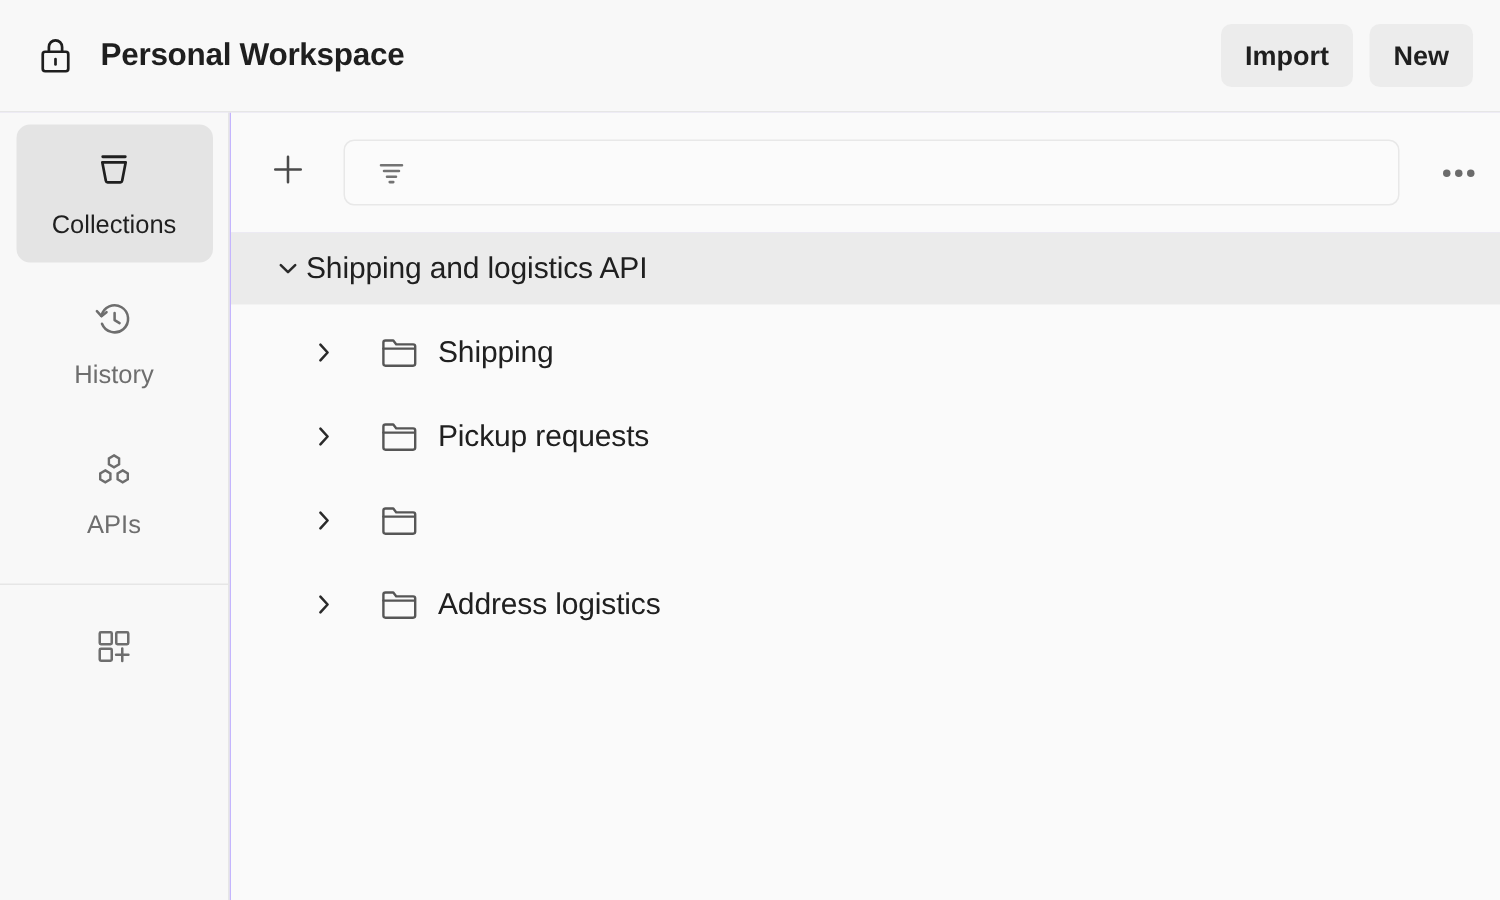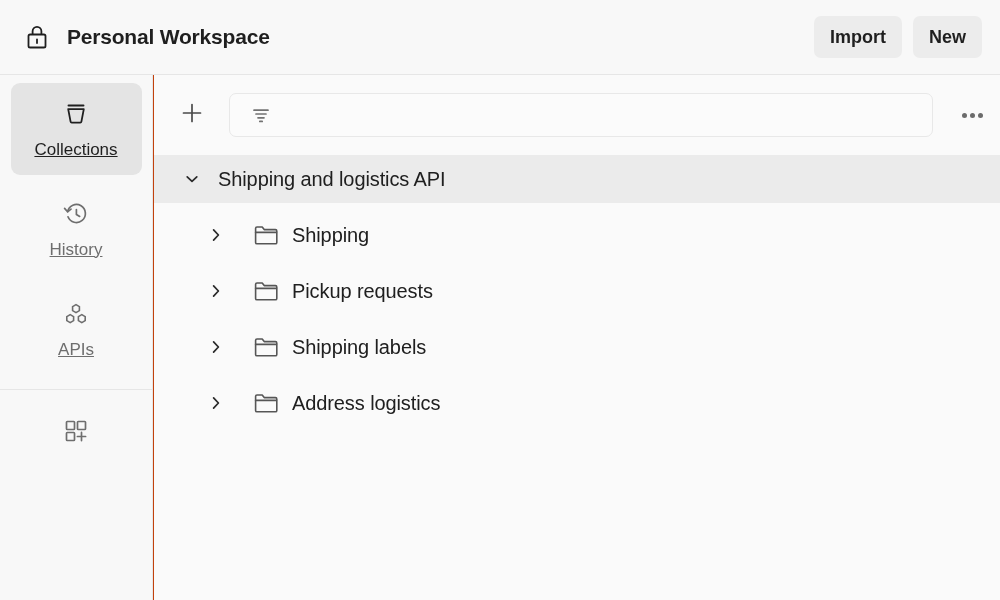--- a/index.html
+++ b/index.html
@@ -3,21 +3,21 @@
 <meta charset="utf-8">
 <style>
   * { box-sizing: border-box; margin: 0; padding: 0; }
   html, body {
     width: 1000px; height: 600px;
     font-family: "Liberation Sans", sans-serif;
     background: #fafafa;
     overflow: hidden;
     -webkit-font-smoothing: antialiased;
   }
-  #app { position: relative; width: 1000px; height: 600px; background: #c2410c; }
+  #app { position: relative; width: 1000px; height: 600px; background: #c4b5fd; }
 
   
   .header {
     position: absolute; top: 0; left: 0; width: 1000px; height: 75px;
     background: #f8f8f8;
     border-bottom: 1px solid #e6e6e6;
     display: flex; align-items: center;
   }
   .ws-lock { margin-left: 24px; display: flex; align-items: center; }
   .ws-title {
@@ -46,21 +46,21 @@
     display: flex; flex-direction: column; align-items: center;
   }
   .side-item {
     width: 131px; height: 92px; margin-top: 8px;
     border-radius: 9px;
     display: flex; flex-direction: column; align-items: center; justify-content: center;
     gap: 7px;
     cursor: pointer;
   }
   .side-item.active { background: #e4e4e4; }
-  .side-item .slabel { font-size: 17px; color: #6e6e6e; text-decoration: underline; }
+  .side-item .slabel { font-size: 17px; color: #6e6e6e; }
   .side-item.active .slabel { color: #1f1f1f; }
   .side-divider {
     width: 153px; height: 1px; background: #e6e6e6; margin-top: 14px;
   }
   .side-extra {
     width: 131px; height: 58px;
     display: flex; align-items: center; justify-content: center;
     cursor: pointer; margin-top: 14px;
   }
 
@@ -112,21 +112,21 @@
     width: 24px; height: 24px;
     display: flex; align-items: center; justify-content: center;
     flex: none; cursor: pointer;
   }
   .tree-row.collection .twisty { margin-left: 26px; }
   .tree-row.folder .twisty { margin-left: 50px; }
   .tree-row .folder-ico { margin-left: 25px; display: flex; flex: none; }
   .tree-row .rlabel {
     font-size: 20px; color: #202020; letter-spacing: -0.1px;
   }
-  .tree-row.collection .rlabel { margin-left: 14px; }
+  .tree-row.collection .rlabel { }
   .tree-row.folder .rlabel { margin-left: 13px; }
   .spacer-8 { height: 8px; }
 </style>
 </head>
 <body>
 
 <div id="app">
 
   <div class="header">
     <span class="ws-lock">
@@ -269,21 +269,20 @@
         <svg width="20" height="20" viewBox="0 0 20 20" fill="none" stroke="#2a2a2a" stroke-width="1.7">
           <path d="M7.6 4.8L12.4 10l-4.8 5.2" stroke-linecap="round" stroke-linejoin="round"></path>
         </svg>
       </span>
       <span class="folder-ico">
         <svg width="26" height="24" viewBox="0 0 26 24" fill="none" stroke="#565656" stroke-width="1.6">
           <path d="M2.6 5.4a1.4 1.4 0 0 1 1.4-1.4h5.2l2 2.6h11.2a1.4 1.4 0 0 1 1.4 1.4v11.4a1.4 1.4 0 0 1-1.4 1.4H4a1.4 1.4 0 0 1-1.4-1.4V5.4z" stroke-linejoin="round"></path>
           <path d="M2.6 9.4h20.8" stroke-linecap="round"></path>
         </svg>
       </span>
-      <span class="rlabel">Shipping labels</span>
     </div>
 
     <div class="spacer-8"></div>
 
     <div class="tree-row folder">
       <span class="twisty">
         <svg width="20" height="20" viewBox="0 0 20 20" fill="none" stroke="#2a2a2a" stroke-width="1.7">
           <path d="M7.6 4.8L12.4 10l-4.8 5.2" stroke-linecap="round" stroke-linejoin="round"></path>
         </svg>
       </span>

